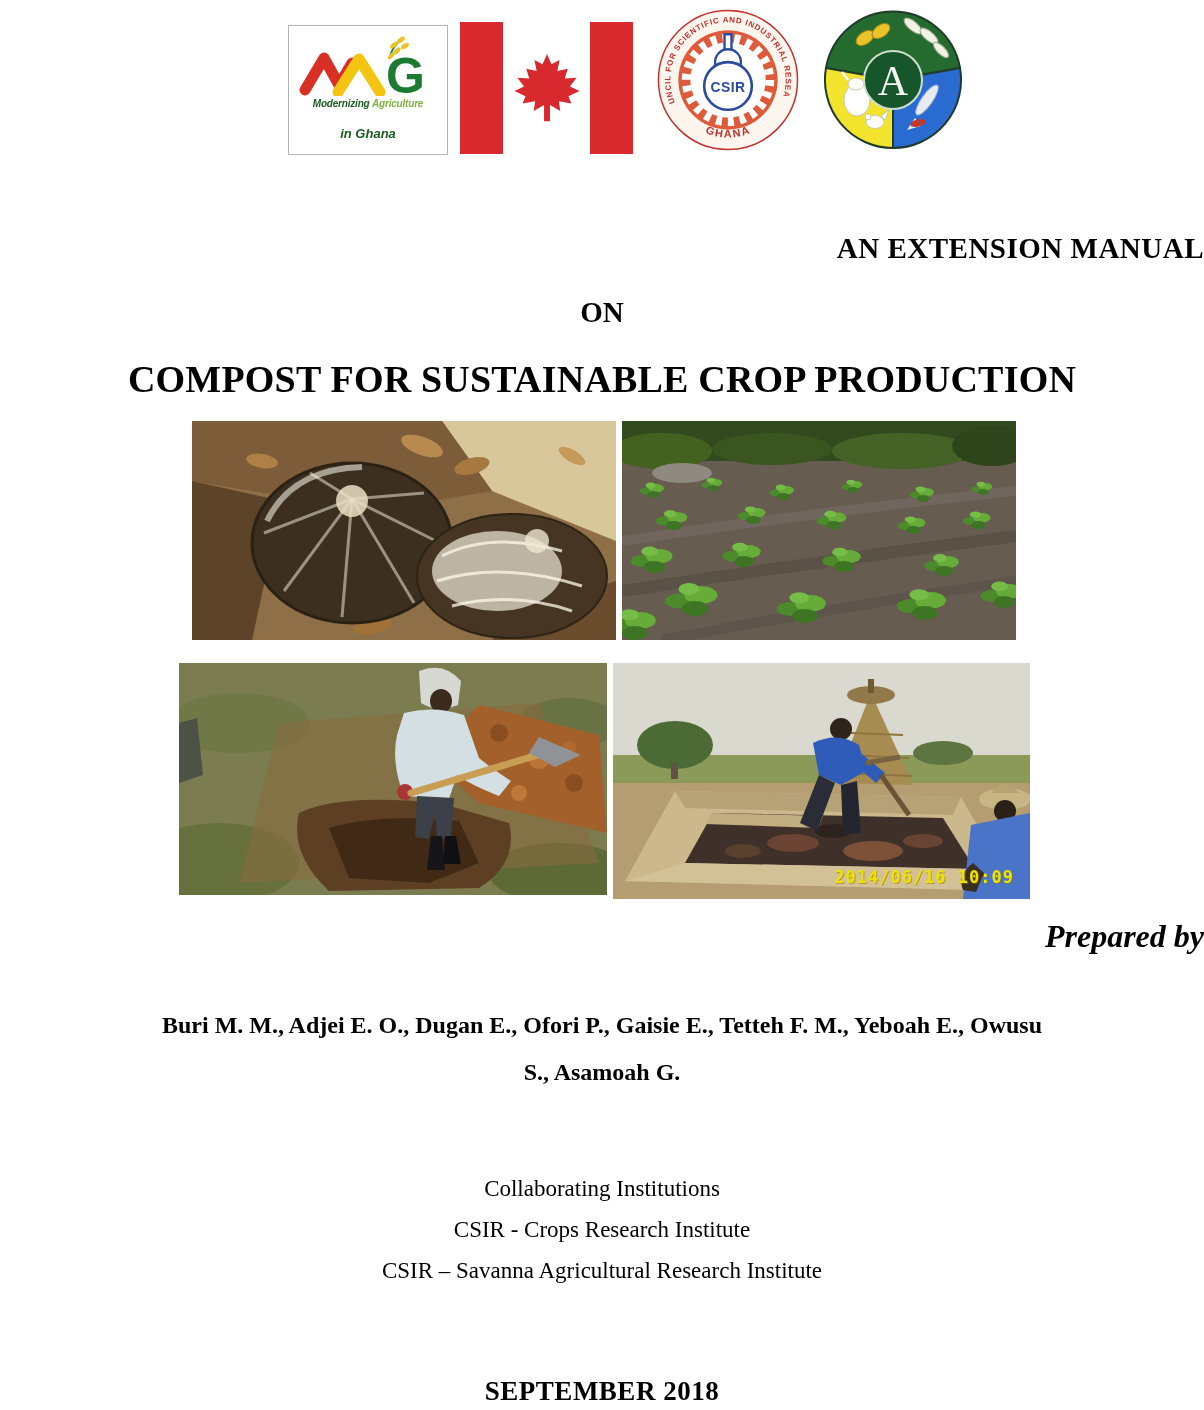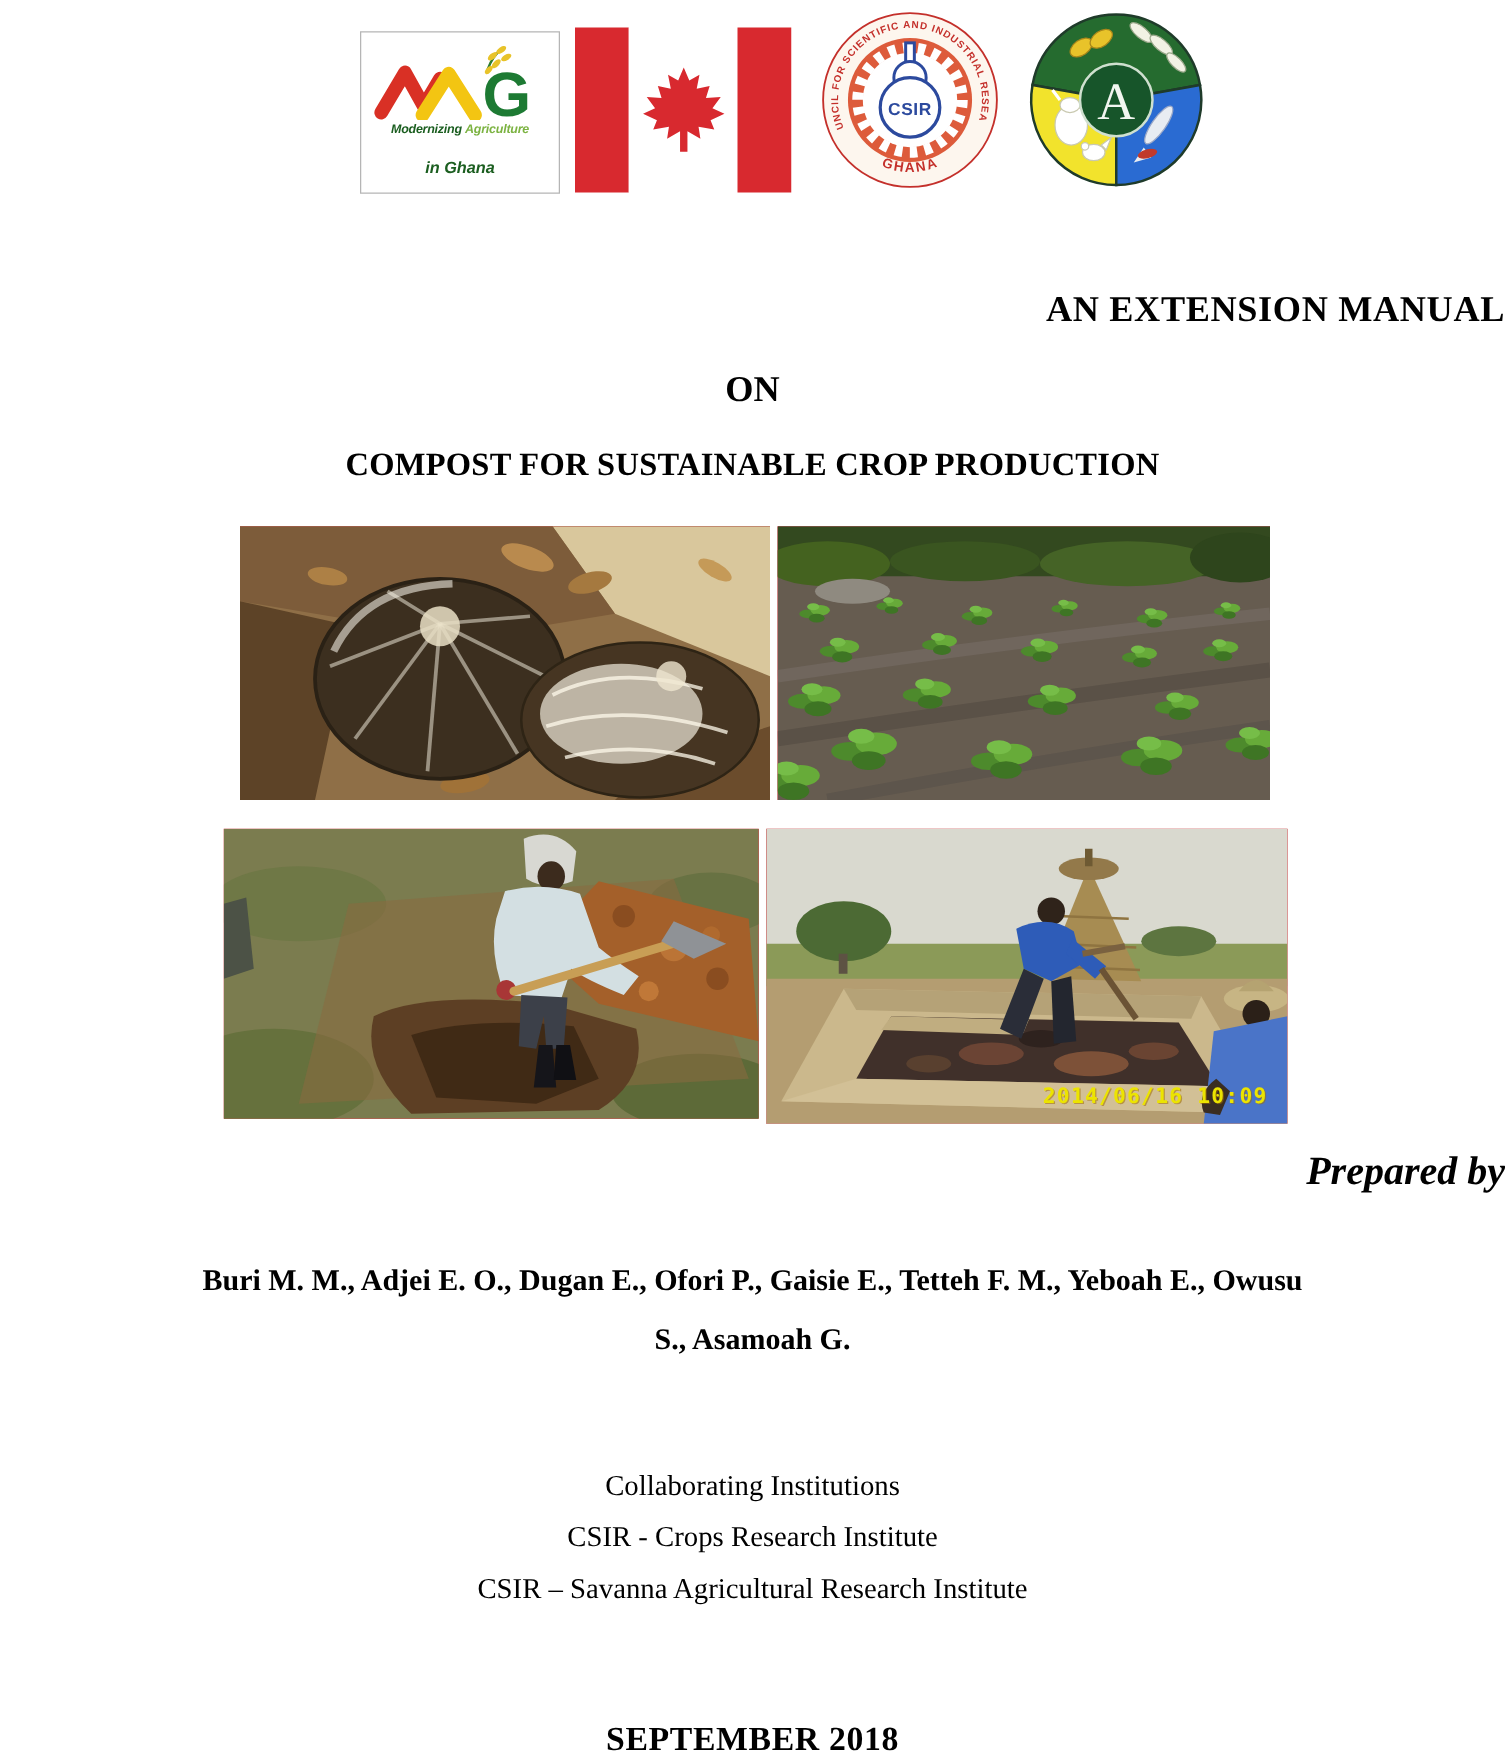--- a/index.html
+++ b/index.html
@@ -22,24 +22,24 @@
   .flag-red{width:25%;background:#d8292f;}
   .flag-white{width:50%;background:#ffffff;display:flex;align-items:center;justify-content:center;}
 
   .logo-csir{left:656px;top:4px;width:144px;height:148px;}
   .logo-mofa{left:823px;top:8px;width:140px;height:145px;}
 
   
   .center-text{position:absolute;left:0;right:0;text-align:center;}
   .title-1{top:232px;font-size:29px;font-weight:bold;letter-spacing:.5px;text-align:right;}
   .title-2{top:296px;font-size:29px;font-weight:bold;}
-  .title-3{top:357px;font-size:26px;font-weight:bold;letter-spacing:.2px;}
+  .title-3{top:357px;font-size:38px;font-weight:bold;letter-spacing:.2px;}
 
   
-  .photo{position:absolute;overflow:hidden;background:#b91c1c;}
+  .photo{position:absolute;overflow:hidden;background:#4d7c0f;}
   .photo svg{display:block;width:100%;height:100%;}
   .photo-1{left:192px;top:421px;width:424px;height:219px;}
   .photo-2{left:622px;top:421px;width:394px;height:219px;}
   .photo-3{left:179px;top:663px;width:428px;height:232px;}
   .photo-4{left:613px;top:663px;width:417px;height:236px;}
   .timestamp{position:absolute;right:16px;bottom:12px;
              font-family:"DejaVu Sans Mono",monospace;font-weight:bold;font-size:17px;
              color:#ece400;letter-spacing:1px;text-shadow:1px 1px 0 rgba(160,110,0,.55);}
 
   

